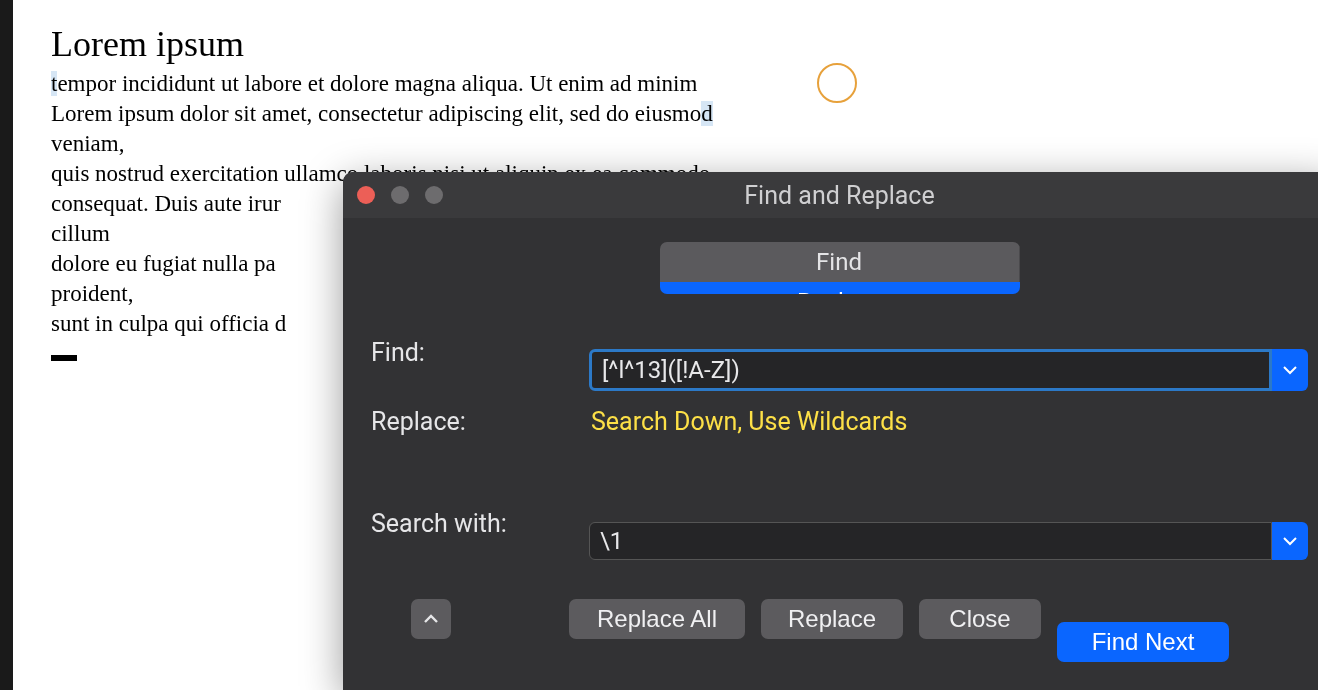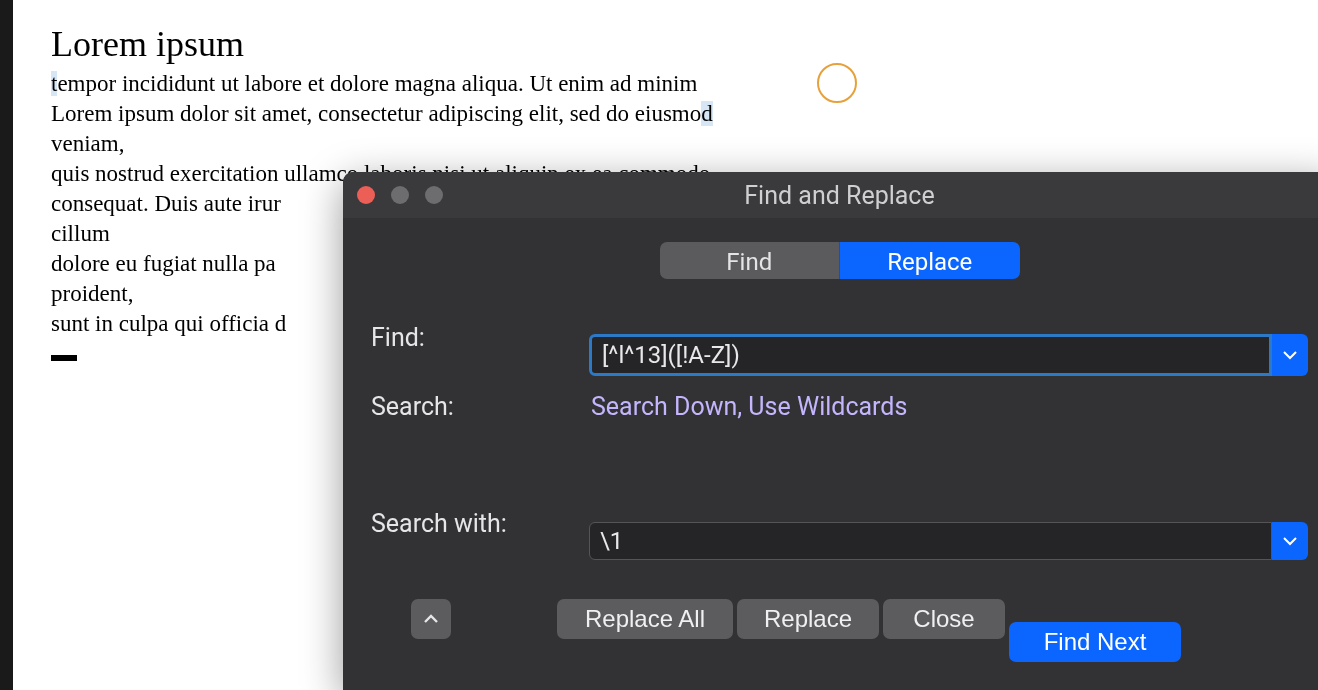--- a/index.html
+++ b/index.html
@@ -108,20 +108,21 @@
       height: calc(100% - 46px);
       display: flex;
       flex-direction: column;
     }
     .segmented {
       display: flex;
       width: 360px;
       margin: 0 auto 20px auto;
       border-radius: 7px;
       overflow: hidden;
+      flex-direction: column;
     }
     .seg-btn {
       flex: 1;
       text-align: center;
       padding: 6px 0;
       font-size: 24px;
       color: #e4e4e6;
       background: #5b5a5d;
       border-right: 1px solid #4a494c;
       cursor: pointer;
@@ -167,29 +168,29 @@
       background: #0a66ff;
       border: none;
       border-radius: 0 6px 6px 0;
       display: flex;
       align-items: center;
       justify-content: center;
       cursor: pointer;
     }
     .dd-btn svg { width: 14px; height: 10px; }
     .options-value {
-      color: #c4b5fd;
+      color: #fde047;
       font-size: 25px;
       padding-left: 2px;
     }
     .spacer { flex: 1; }
     .button-row {
       display: flex;
       align-items: center;
-      gap: 4px;
+      gap: 16px;
       padding-left: 40px;
     }
     .expand-btn {
       width: 40px;
       height: 40px;
       background: #5c5b5e;
       border: none;
       border-radius: 7px;
       display: flex;
       align-items: center;
@@ -264,21 +265,21 @@
         <input type="text" class="text-input focused" value="[^l^13]([!A-Z])" style="">
         <button class="dd-btn">
           <svg viewBox="0 0 14 10">
               <path d="M1 2 L7 8 L13 2" fill="none" stroke="#fff" stroke-width="2"></path>
             </svg>
         </button>
       </div>
     </div>
 
     <div class="form-row">
-      <div class="form-label">Search:</div>
+      <div class="form-label">Replace:</div>
       <div class="options-value">Search Down, Use Wildcards</div>
     </div>
 
     <div style="height:54px"></div>
 
     <div class="form-row">
       <div class="form-label">Search with:</div>
       <div class="input-wrap">
         <input type="text" class="text-input" style="border-radius: 6px 0px 0px 6px;" value="\1">
         <button class="dd-btn">

